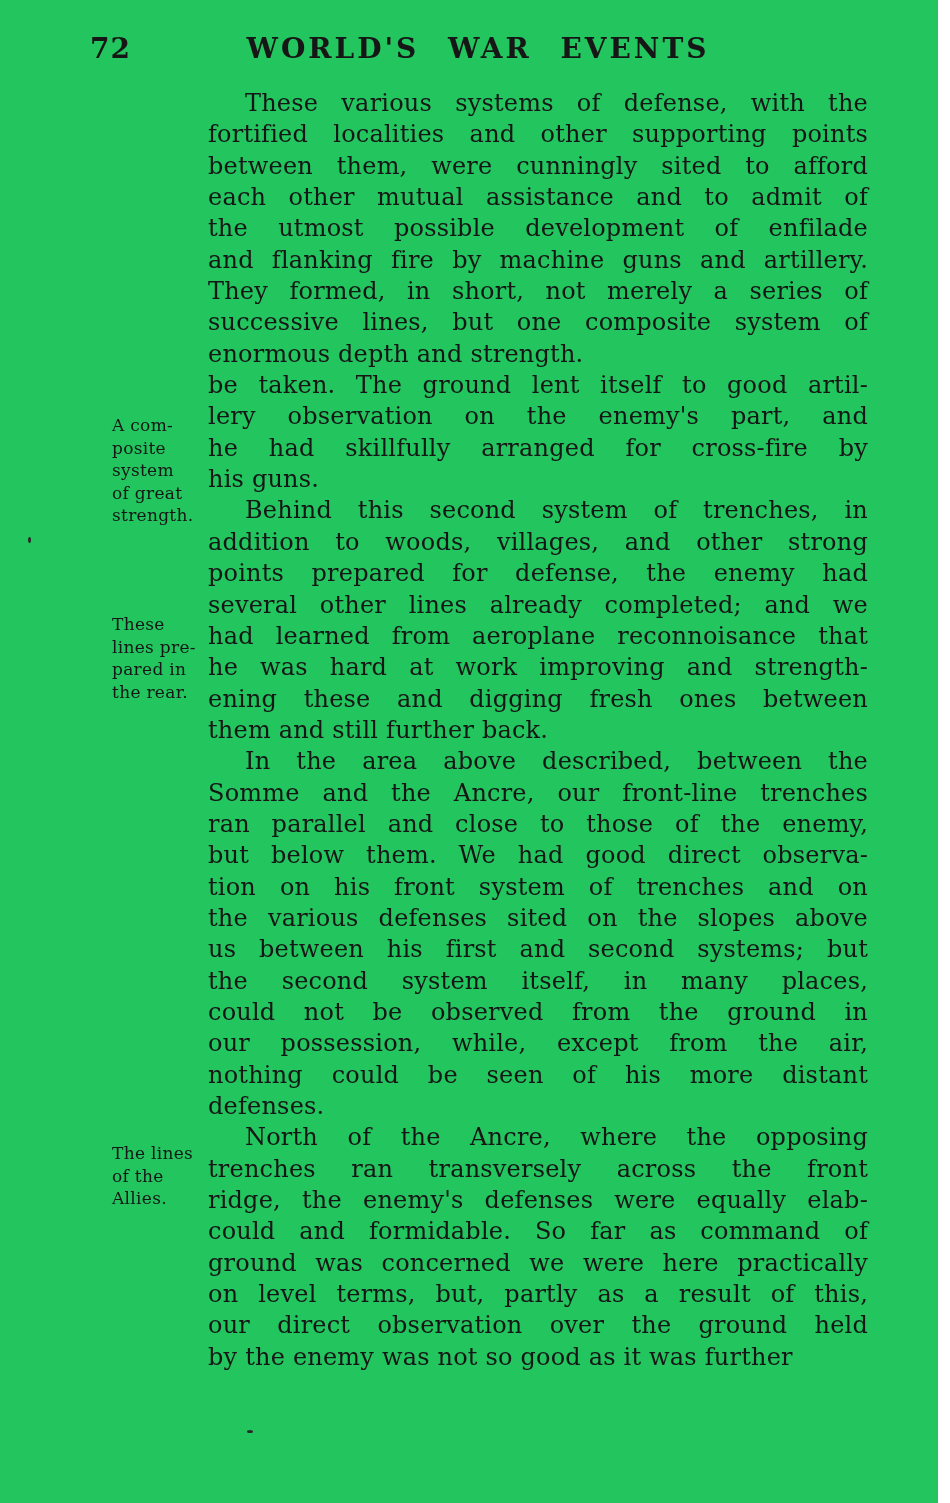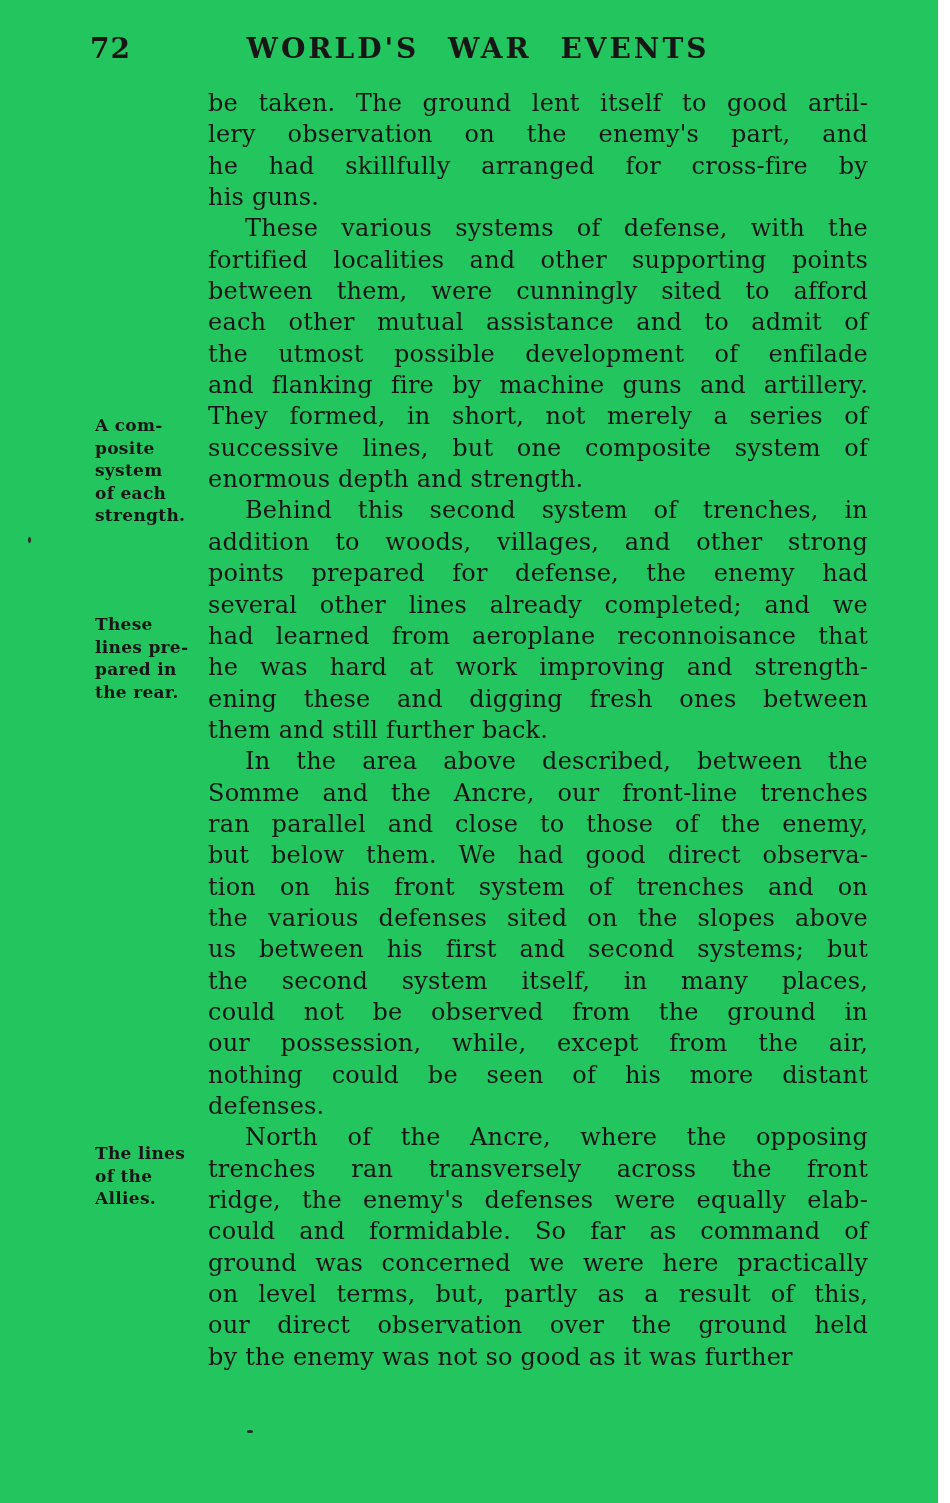--- a/index.html
+++ b/index.html
@@ -46,24 +46,24 @@
   }
   
   .margin-notes {
     position: absolute;
     left: 95px;
     top: 0;
     width: 120px;
   }
   .margin-note {
     position: absolute;
-    left: 0;
+    left: 17px;
     width: 120px;
     font-size: 17px;
-    font-weight: bold;
+    font-weight: normal;
     line-height: 22.5px;
     letter-spacing: 0.3px;
   }
   .margin-note div { white-space: nowrap; }
   
   .body-text {
     position: absolute;
     left: 208px;
     top: 88px;
     width: 660px;
@@ -95,53 +95,53 @@
   <div class="page-header">
     <span class="page-number">72</span>
     <span class="running-title">WORLD'S WAR EVENTS</span>
   </div>
 
   <div class="margin-notes">
       <div class="margin-note" style="top: 414px;">
         <div>A com-</div>
         <div>posite</div>
         <div>system</div>
-        <div>of each</div>
+        <div>of great</div>
         <div>strength.</div>
       </div>
       <div class="margin-note" style="top: 613px;">
         <div>These</div>
         <div>lines pre-</div>
         <div>pared in</div>
         <div>the rear.</div>
       </div>
       <div class="margin-note" style="top: 1142px;">
         <div>The lines</div>
         <div>of the</div>
         <div>Allies.</div>
       </div>
     </div>
 
   <div class="body-text">
       <div class="paragraph">
-        <div class="line">be taken.  The ground lent itself to good artil-</div>
-        <div class="line">lery observation on the enemy's part, and</div>
-        <div class="line">he had skillfully arranged for cross-fire by</div>
-        <div class="line last">his guns.</div>
-      </div>
-      <div class="paragraph">
         <div class="line indent">These various systems of defense, with the</div>
         <div class="line">fortified localities and other supporting points</div>
         <div class="line">between them, were cunningly sited to afford</div>
         <div class="line">each other mutual assistance and to admit of</div>
         <div class="line">the utmost possible development of enfilade</div>
         <div class="line">and flanking fire by machine guns and artillery.</div>
         <div class="line">They formed, in short, not merely a series of</div>
         <div class="line">successive lines, but one composite system of</div>
         <div class="line last">enormous depth and strength.</div>
+      </div>
+      <div class="paragraph">
+        <div class="line">be taken.  The ground lent itself to good artil-</div>
+        <div class="line">lery observation on the enemy's part, and</div>
+        <div class="line">he had skillfully arranged for cross-fire by</div>
+        <div class="line last">his guns.</div>
       </div>
       <div class="paragraph">
         <div class="line indent">Behind this second system of trenches, in</div>
         <div class="line">addition to woods, villages, and other strong</div>
         <div class="line">points prepared for defense, the enemy had</div>
         <div class="line">several other lines already completed; and we</div>
         <div class="line">had learned from aeroplane reconnoisance that</div>
         <div class="line">he was hard at work improving and strength-</div>
         <div class="line">ening these and digging fresh ones between</div>
         <div class="line last">them and still further back.</div>

